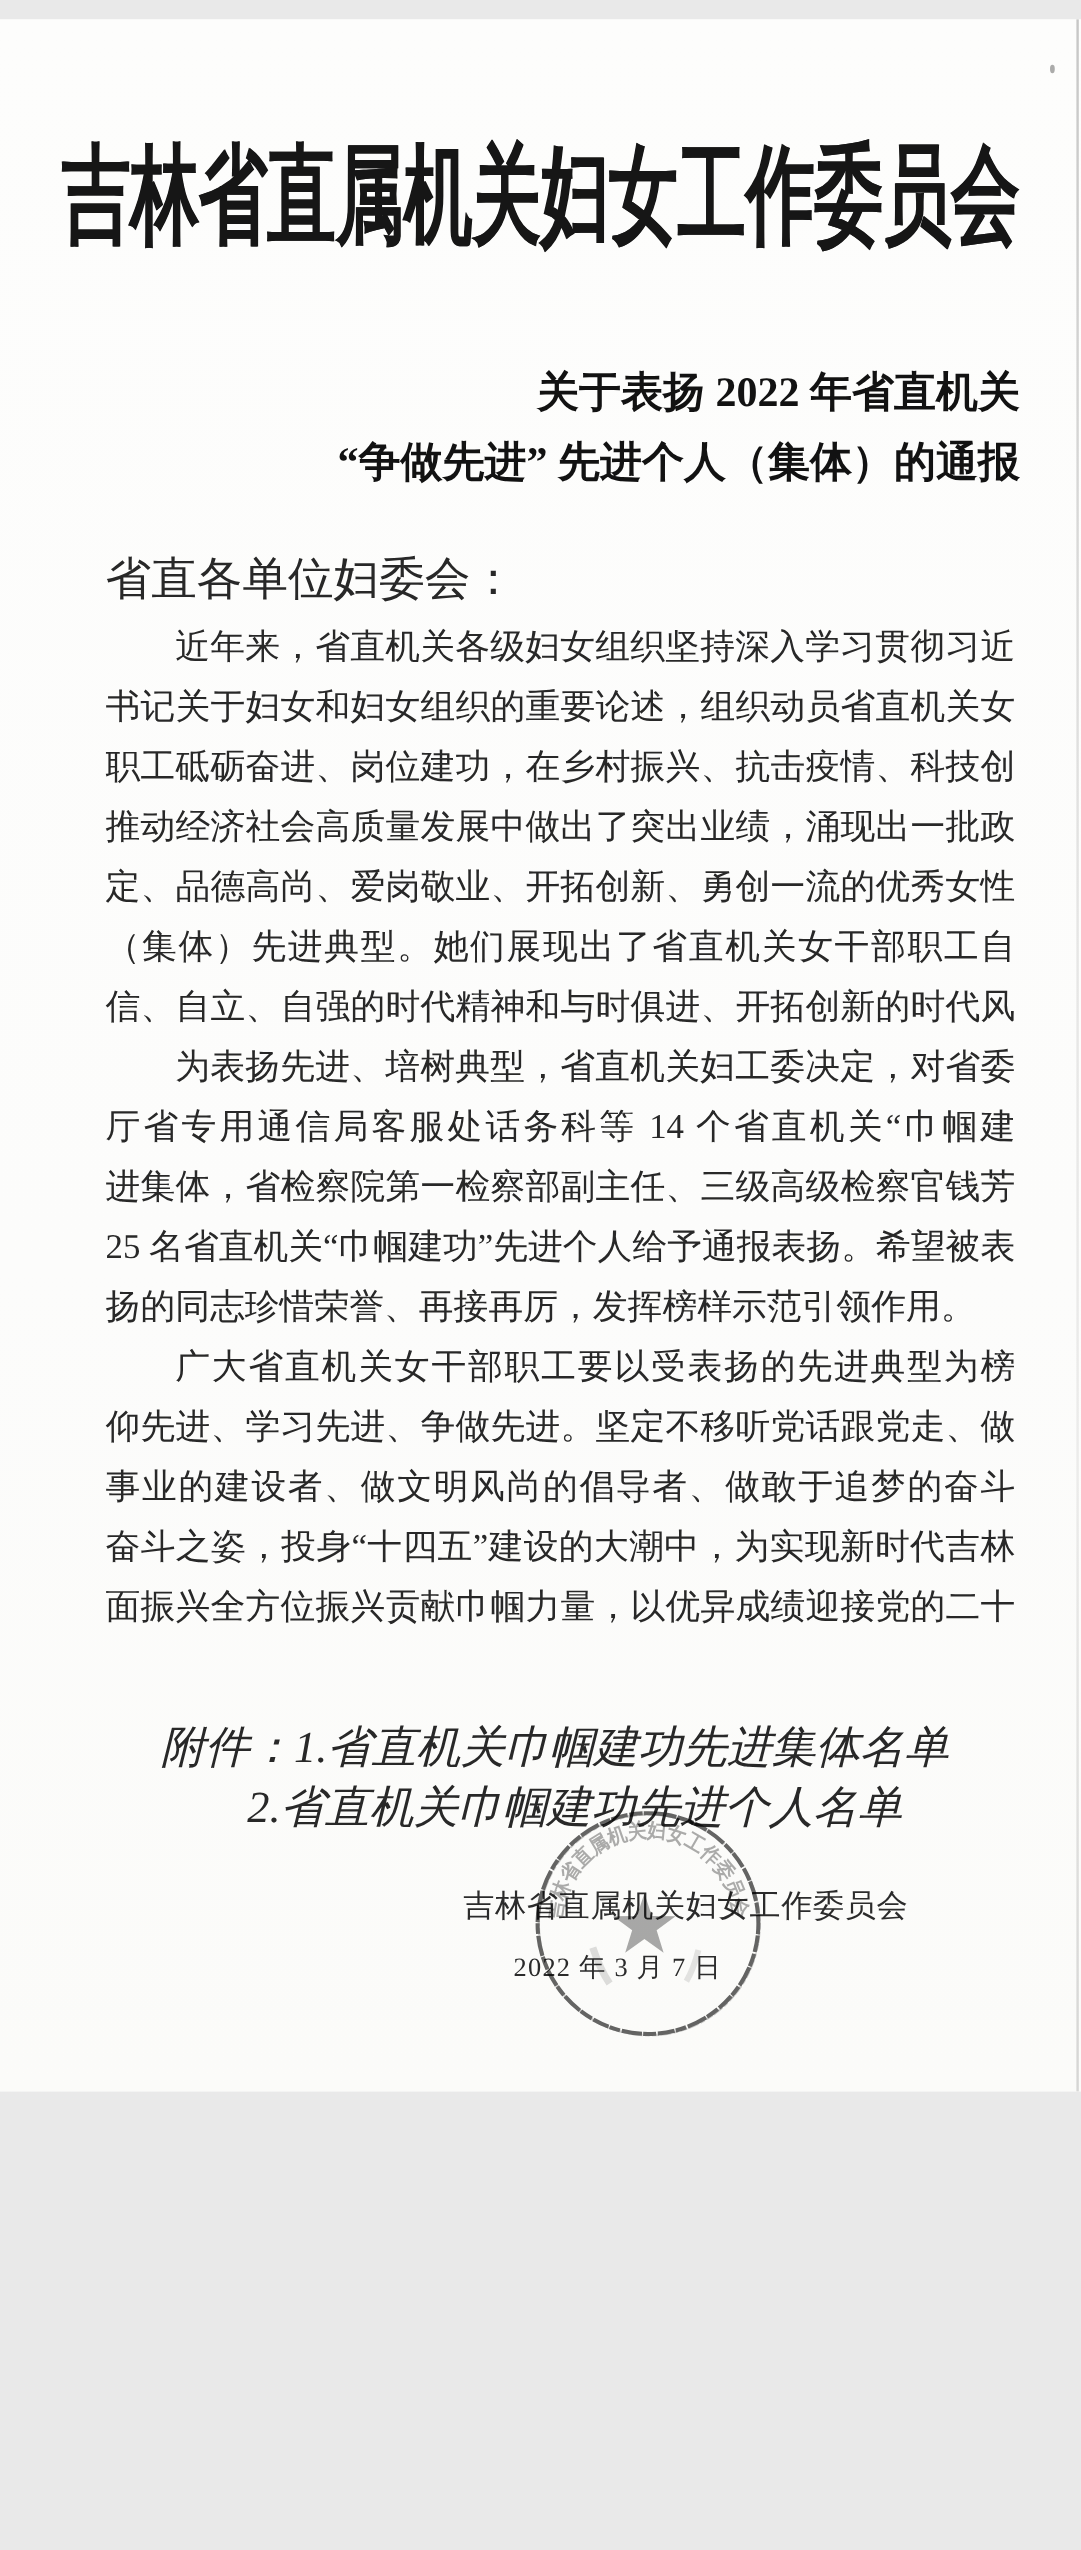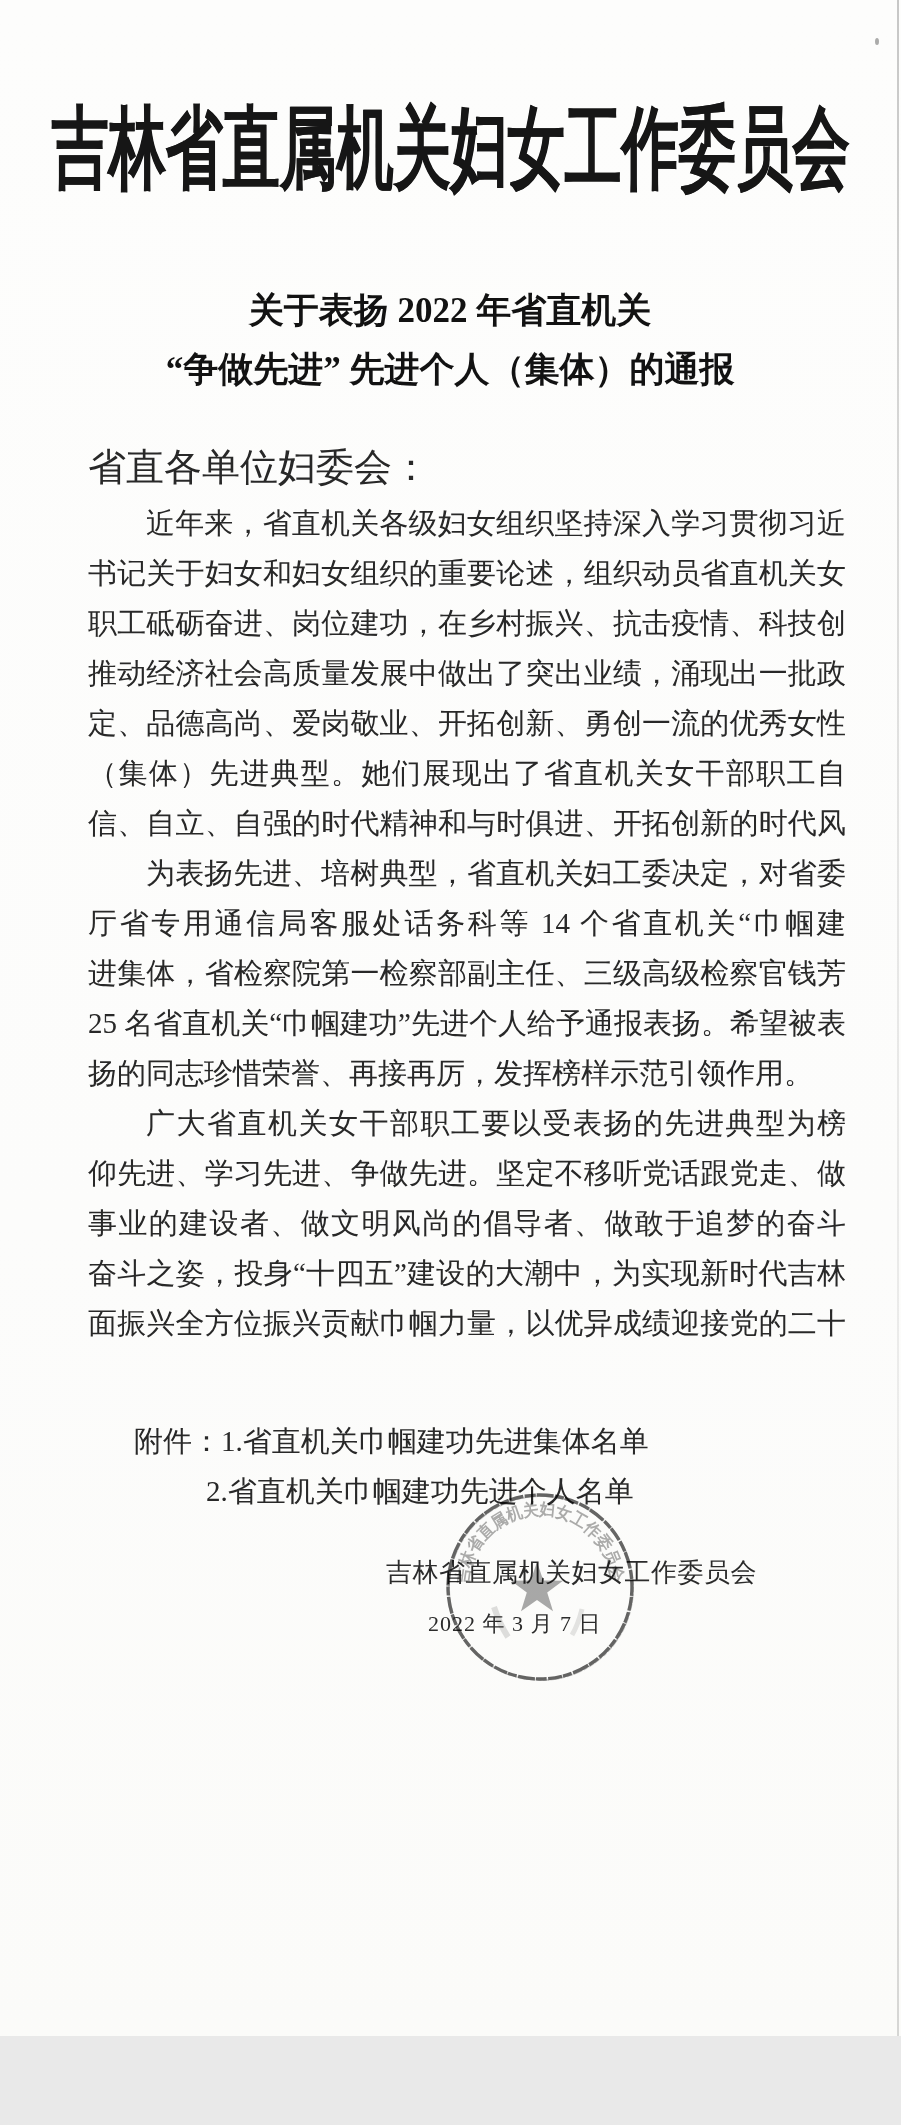--- a/index.html
+++ b/index.html
@@ -1,54 +1,54 @@
 <!DOCTYPE html>
 <html><head>
 <meta charset="utf-8">
 <style>
   html,body{margin:0;padding:0;background:#e9e9e9;}
   .page{
     position:relative;
-    width:901px;height:2036px;
-    margin:0 auto;
+    width:901px;height:1727px;
+    margin:16px auto;
     background:linear-gradient(180deg,#fdfdfc 0%,#fcfcfb 60%,#fbfbf9 100%);
     overflow:hidden;
     font-family:"Liberation Serif","DejaVu Serif",serif;
     color:#282828;
   }
   
   .masthead{
     position:absolute;top:98px;left:0;width:100%;
     text-align:center;font-size:57px;line-height:64px;font-weight:bold;
     color:#161616;letter-spacing:0;white-space:nowrap;
     transform:scaleY(1.58);transform-origin:center top;
     text-shadow:0.5px 0 0 #161616;
   }
   
   .doc-title{
     position:absolute;top:281px;left:50px;width:800px;
-    text-align:center;font-weight:bold;color:#121212;
+    text-align:right;font-weight:bold;color:#121212;
     font-size:35px;line-height:59px;white-space:nowrap;
   }
   .salutation{
     position:absolute;top:449px;left:88px;
     font-size:38px;line-height:36px;
   }
   
   .body-block{
     position:absolute;top:498px;left:88px;width:758px;
     font-size:29px;line-height:50px;
   }
   .ln{height:50px;text-align:justify;overflow:hidden;}
   .ln.j{text-align-last:justify;}
   .ln.first{text-indent:58px;}
   
   .attachments{
     position:absolute;top:1416px;left:134px;
-    font-size:29px;line-height:50px;
+    font-size:37px;line-height:50px;font-style:italic;
   }
   .att-line2{padding-left:72px;}
   
   .sig-org{
     position:absolute;top:1556px;left:386px;width:360px;
     font-size:26px;line-height:34px;white-space:nowrap;
     letter-spacing:0.5px;color:#2b2b2b;
   }
   .sig-date{
     position:absolute;top:1607px;left:428px;

